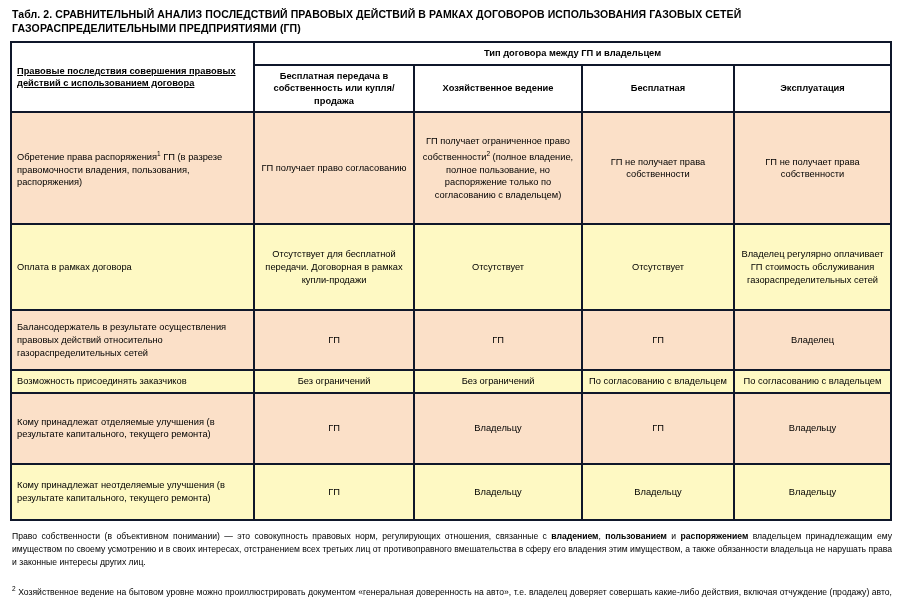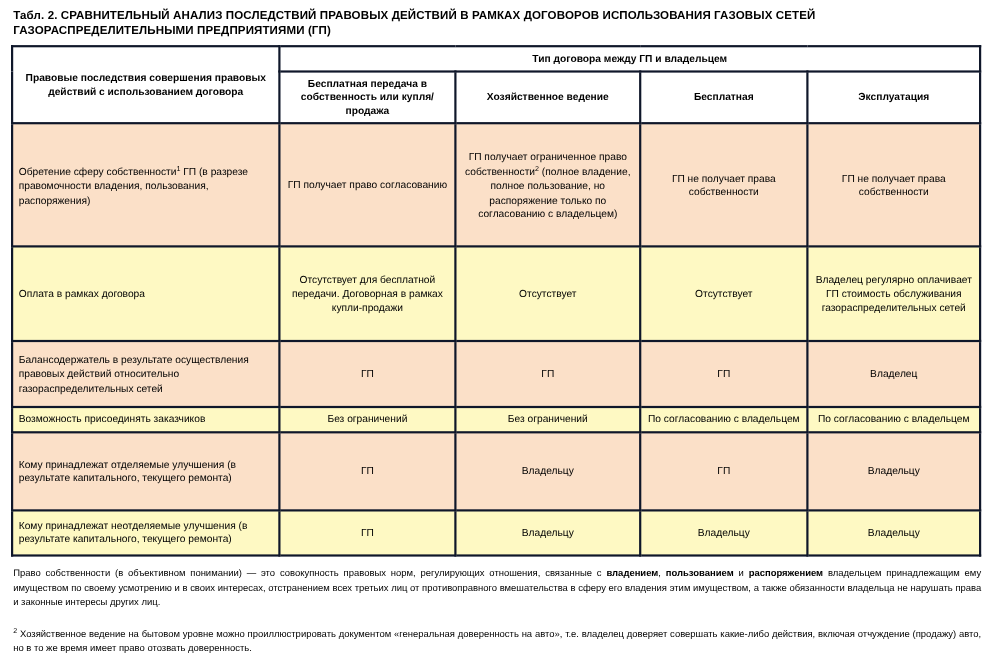--- a/index.html
+++ b/index.html
@@ -41,21 +41,22 @@
     line-height: 12.6px;
     padding: 4px 5px;
     box-sizing: border-box;
   }
   th.hdr {
     font-weight: bold;
     text-align: center;
   }
   th.hdr-left {
     font-weight: bold;
-    text-align: center;
+    text-align: left;
+    text-decoration: underline;
   }
   td.rowlabel {
     text-align: left;
   }
   td.cell {
     text-align: center;
   }
   tr.shaded td {
     background: #fbe0c8;
   }
@@ -107,21 +108,21 @@
       <tr>
         <th class="hdr">Бесплатная передача в собственность или купля/продажа</th>
         <th class="hdr">Хозяйственное ведение</th>
         <th class="hdr">Бесплатная</th>
         <th class="hdr">Эксплуатация</th>
       </tr>
     </thead>
     <tbody>
 
       <tr class="shaded" style="height:112px">
-        <td class="rowlabel"><span>Обретение сферу собственности</span><span class="sup">1</span><span> ГП (в разрезе правомочности владения, пользования, распоряжения)</span></td>
+        <td class="rowlabel"><span>Обретение права распоряжения</span><span class="sup">1</span><span> ГП (в разрезе правомочности владения, пользования, распоряжения)</span></td>
         <td class="cell">ГП получает право согласованию</td>
         <td class="cell"><span>ГП получает ограниченное право собственности</span><span class="sup">2</span><span> (полное владение, полное пользование, но распоряжение только по согласованию с владельцем)</span></td>
         <td class="cell">ГП не получает права собственности</td>
         <td class="cell">ГП не получает права собственности</td>
       </tr>
 
       <tr class="plain" style="height:86px">
         <td class="rowlabel">Оплата в рамках договора</td>
         <td class="cell">Отсутствует для бесплатной передачи. Договорная в рамках купли-продажи</td>
         <td class="cell">Отсутствует</td>
@@ -146,21 +147,21 @@
       </tr>
 
       <tr class="shaded" style="height:71px">
         <td class="rowlabel">Кому принадлежат отделяемые улучшения (в результате капитального, текущего ремонта)</td>
         <td class="cell">ГП</td>
         <td class="cell">Владельцу</td>
         <td class="cell">ГП</td>
         <td class="cell">Владельцу</td>
       </tr>
 
-      <tr class="plain" style="height:41px">
+      <tr class="plain" style="height:56px">
         <td class="rowlabel">Кому принадлежат неотделяемые улучшения (в результате капитального, текущего ремонта)</td>
         <td class="cell">ГП</td>
         <td class="cell">Владельцу</td>
         <td class="cell">Владельцу</td>
         <td class="cell">Владельцу</td>
       </tr>
 
     </tbody>
   </table>
 

